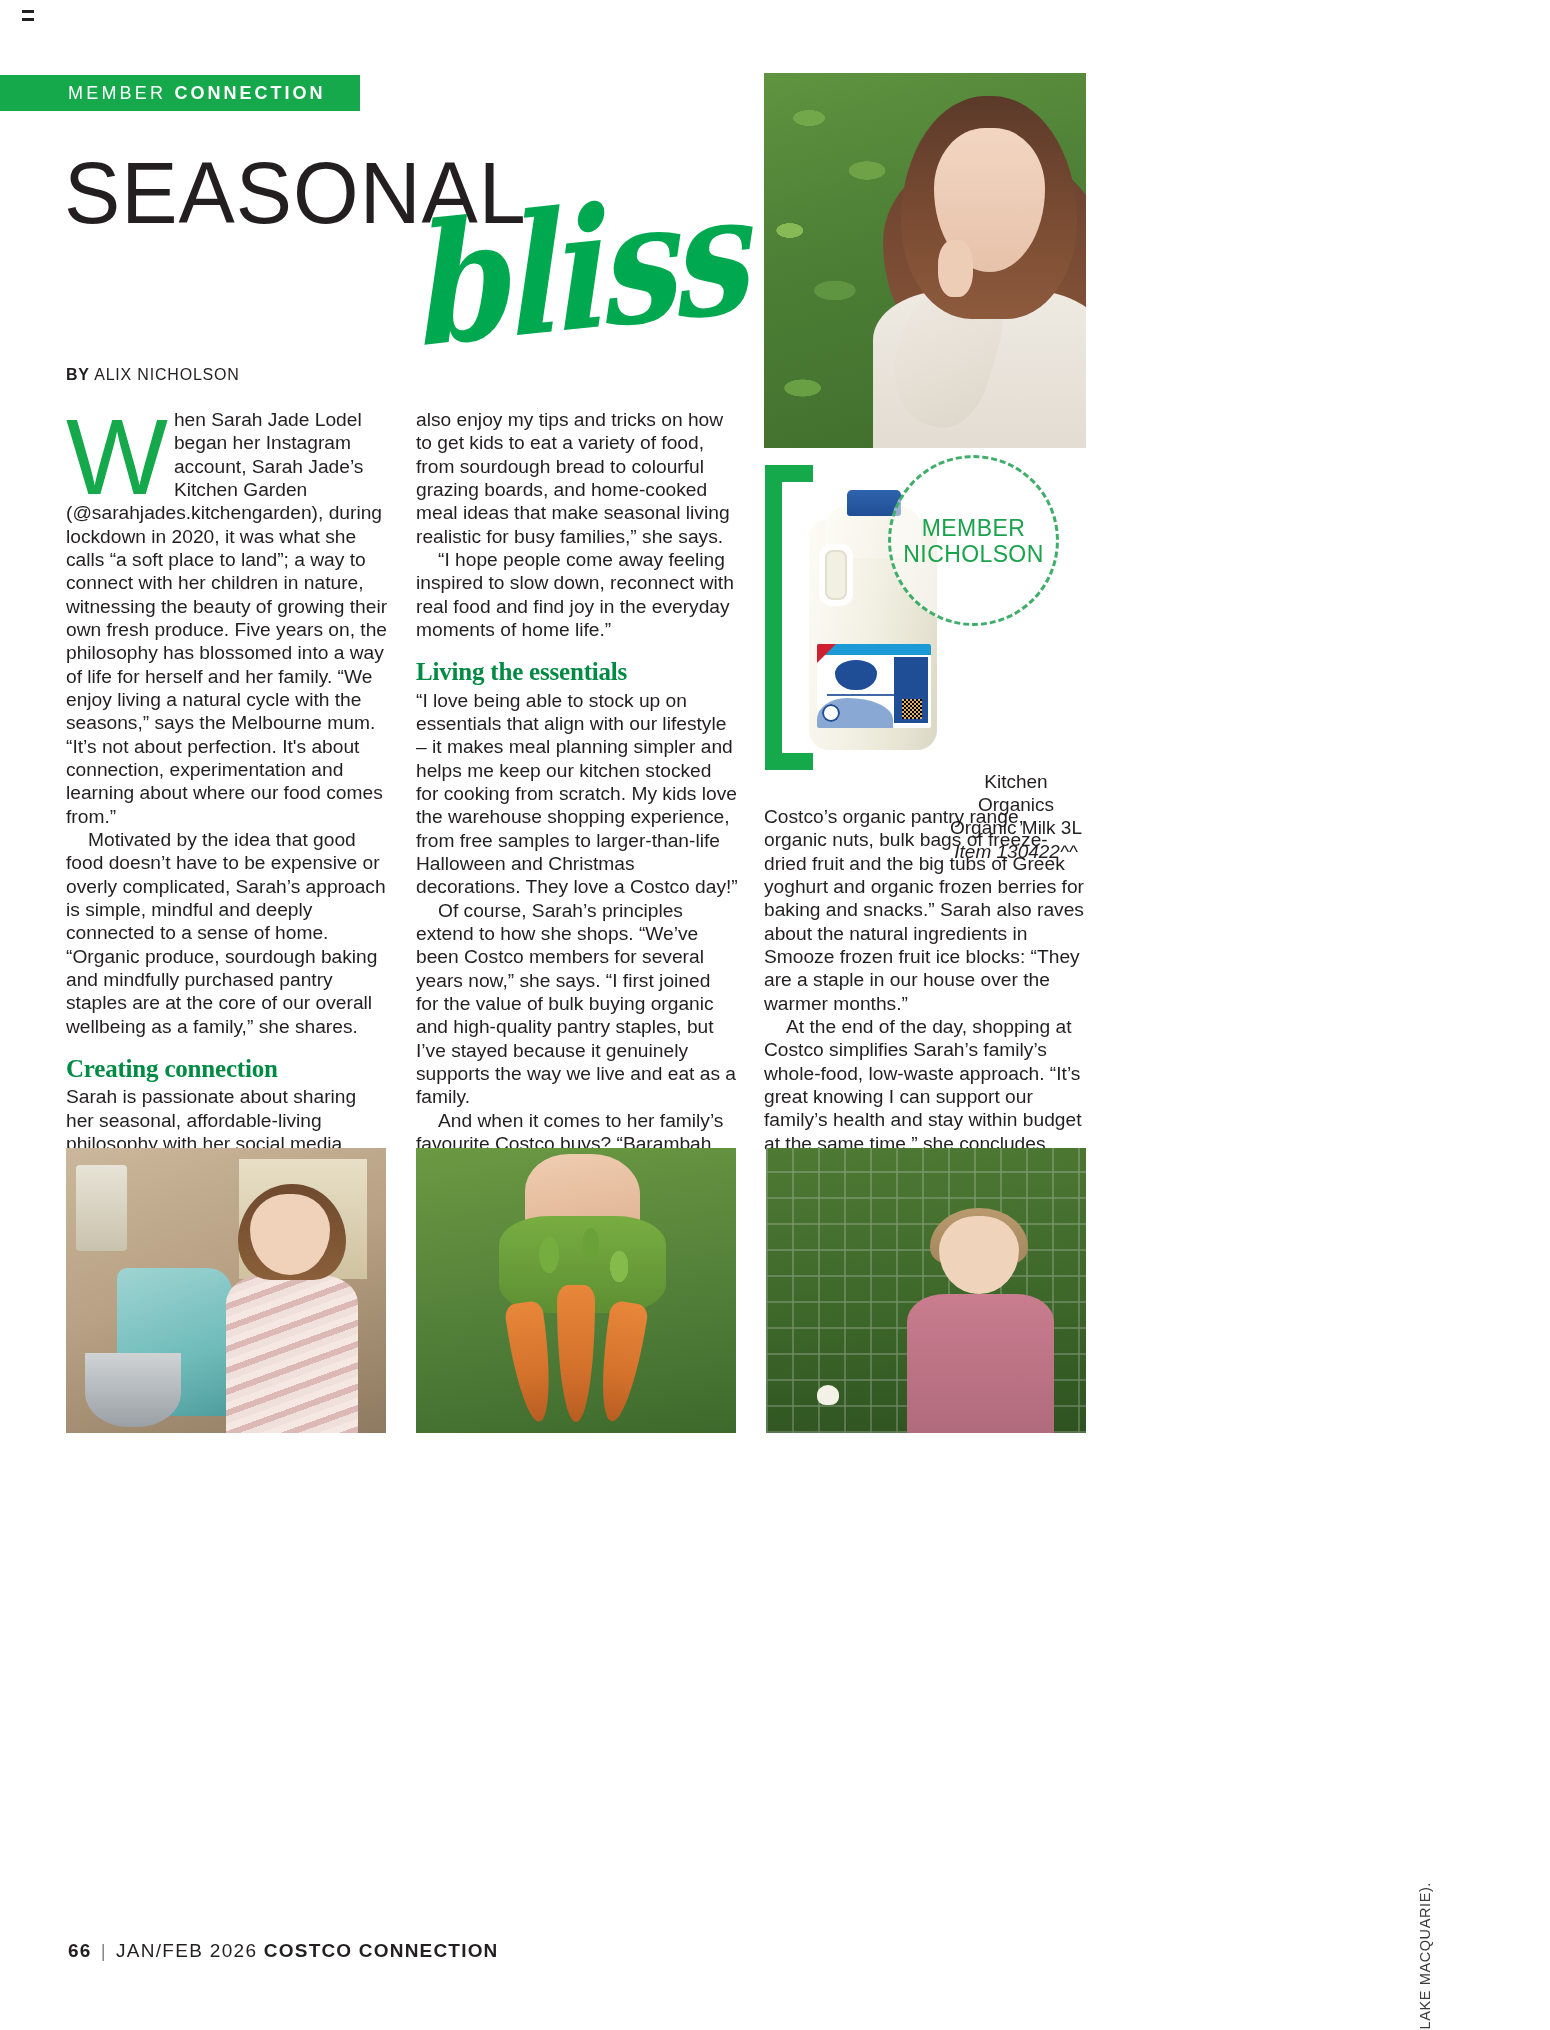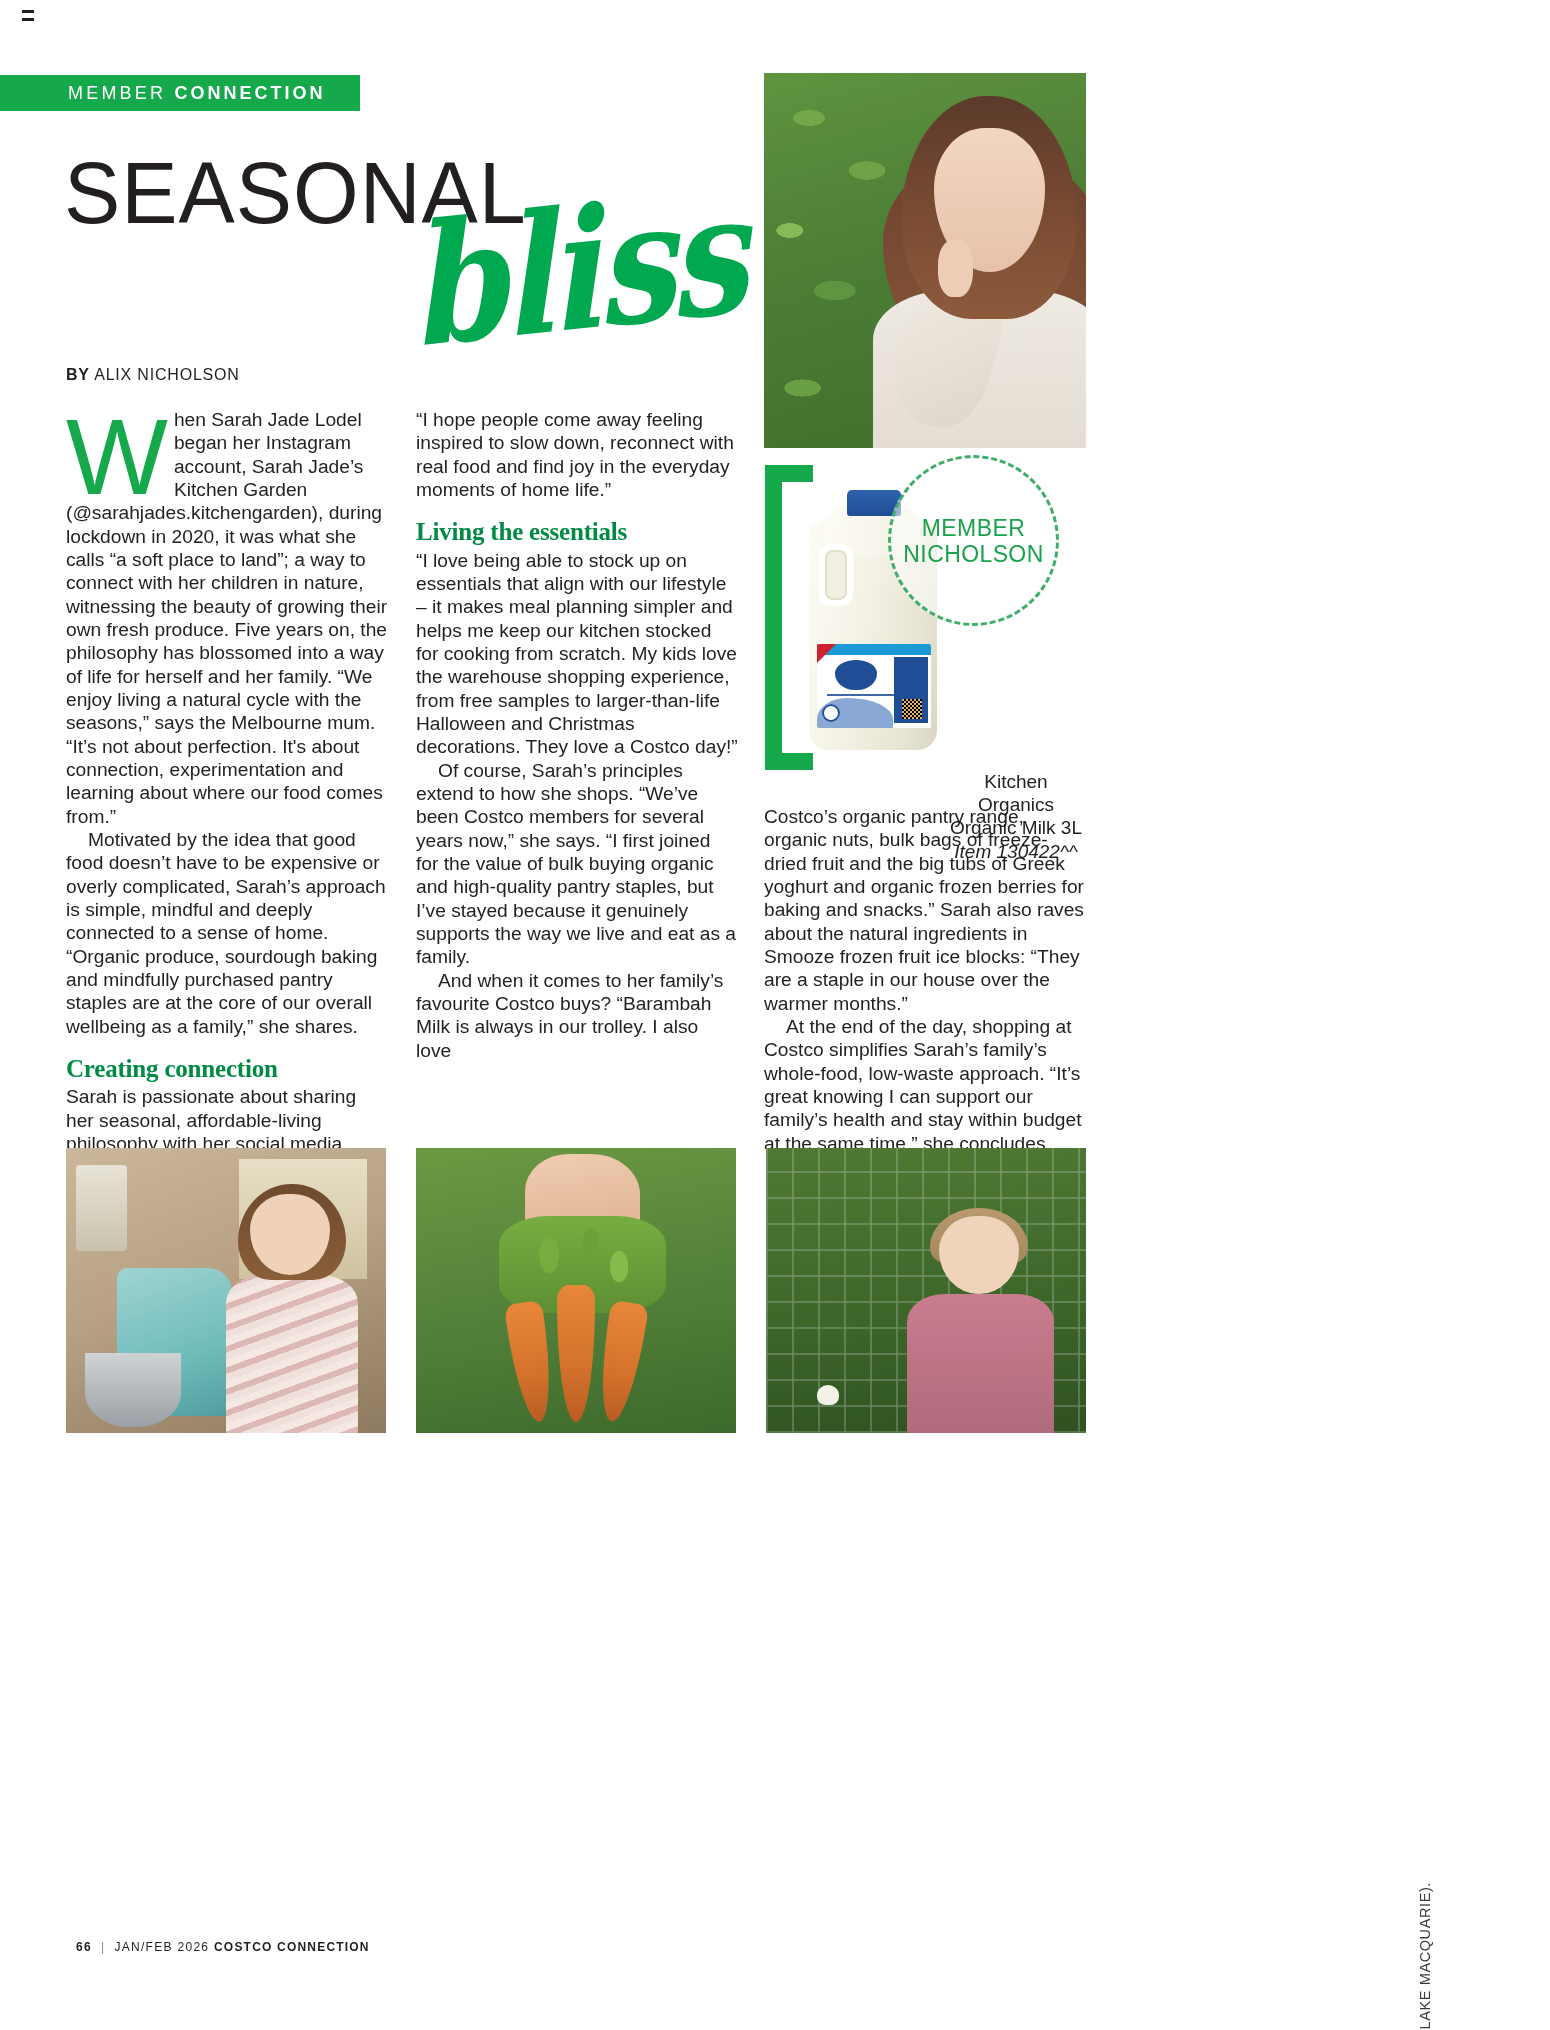--- a/index.html
+++ b/index.html
@@ -438,23 +438,23 @@
     border-radius: 50% 50% 18% 18% / 70% 70% 30% 30%; }
   .boy-shirt { position: absolute; left: 0; bottom: 0; width: 100%; height: 64%;
     background: linear-gradient(180deg, #c97d8f 0%, #b06b7c 100%);
     border-radius: 26% 26% 0 0 / 20% 20% 0 0; }
   .pea-flower { position: absolute; left: 16%; bottom: 10%; width: 22px; height: 20px;
     background: #f4f1e6; border-radius: 50% 50% 40% 40%; }
 
   
   .footer {
     position: absolute;
-    left: 76px;
+    left: 68px;
     top: 1940px;
-    font-size: 12px;
+    font-size: 19px;
     letter-spacing: 1.3px;
     color: #231f20;
   }
   .footer .pg { font-weight: 700; }
   .footer .sep { color: #8a8a8a; margin: 0 9px; }
   .footer .mag { font-weight: 700; letter-spacing: 1.2px; }
 
   
   .credit {
     position: absolute;
@@ -492,20 +492,21 @@
   </div>
 
   <div class="col col1">
     <p><span class="dropcap">W</span><span>hen Sarah Jade Lodel began her Instagram account, Sarah Jade’s Kitchen Garden (@sarahjades.kitchengarden), during lockdown in 2020, it was what she calls “a soft place to land”; a way to connect with her children in nature, witnessing the beauty of growing their own fresh produce. Five years on, the philosophy has blossomed into a way of life for herself and her family. “We enjoy living a natural cycle with the seasons,” says the Melbourne mum. “It’s not about perfection. It's about connection, experimentation and learning about where our food comes from.”</span></p>
     <p>Motivated by the idea that good food doesn’t have to be expensive or overly complicated, Sarah’s approach is simple, mindful and deeply connected to a sense of home. “Organic produce, sourdough baking and mindfully purchased pantry staples are at the core of our overall wellbeing as a family,” she shares.</p>
     <div class="subhead">Creating connection</div>
     <p>Sarah is passionate about sharing her seasonal, affordable-living philosophy with her social media followers, who look to her for tips and advice. “Followers</p>
   </div>
 
   <div class="col col2">
+    <p>also enjoy my tips and tricks on how to get kids to eat a variety of food, from sourdough bread to colourful grazing boards, and home-cooked meal ideas that make seasonal living realistic for busy families,” she says.</p>
     <p>“I hope people come away feeling inspired to slow down, reconnect with real food and find joy in the everyday moments of home life.”</p>
     <div class="subhead">Living the essentials</div>
     <p>“I love being able to stock up on essentials that align with our lifestyle – it makes meal planning simpler and helps me keep our kitchen stocked for cooking from scratch. My kids love the warehouse shopping experience, from free samples to larger-than-life Halloween and Christmas decorations. They love a Costco day!”</p>
     <p>Of course, Sarah’s principles extend to how she shops. “We’ve been Costco members for several years now,” she says. “I first joined for the value of bulk buying organic and high-quality pantry staples, but I’ve stayed because it genuinely supports the way we live and eat as a family.</p>
     <p>And when it comes to her family’s favourite Costco buys? “Barambah Milk is always in our trolley. I also love</p>
   </div>
 
   <div class="col col3">
     <p>Costco’s organic pantry range, organic nuts, bulk bags of freeze-dried fruit and the big tubs of Greek yoghurt and organic frozen berries for baking and snacks.” Sarah also raves about the natural ingredients in Smooze frozen fruit ice blocks: “They are a staple in our house over the warmer months.”</p>
     <p><span>At the end of the day, shopping at Costco simplifies Sarah’s family’s whole-food, low-waste approach. “It’s great knowing I can support our family’s health and stay within budget at the same time,” she concludes.</span><span class="endmark">C</span></p>

